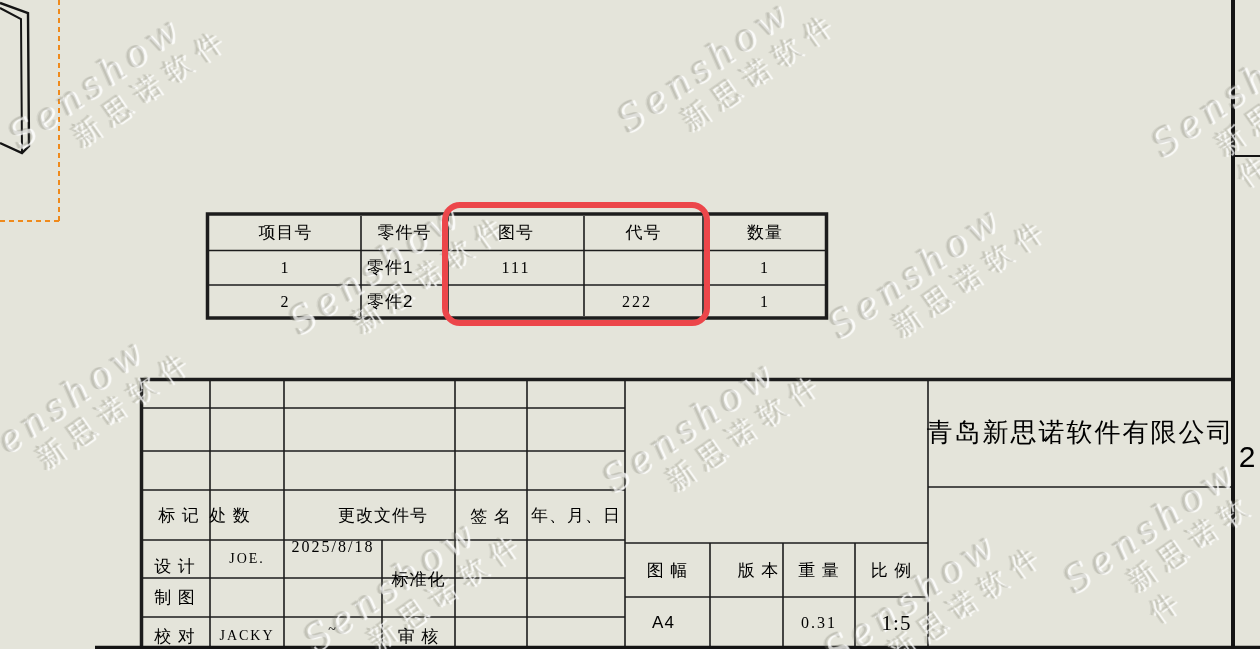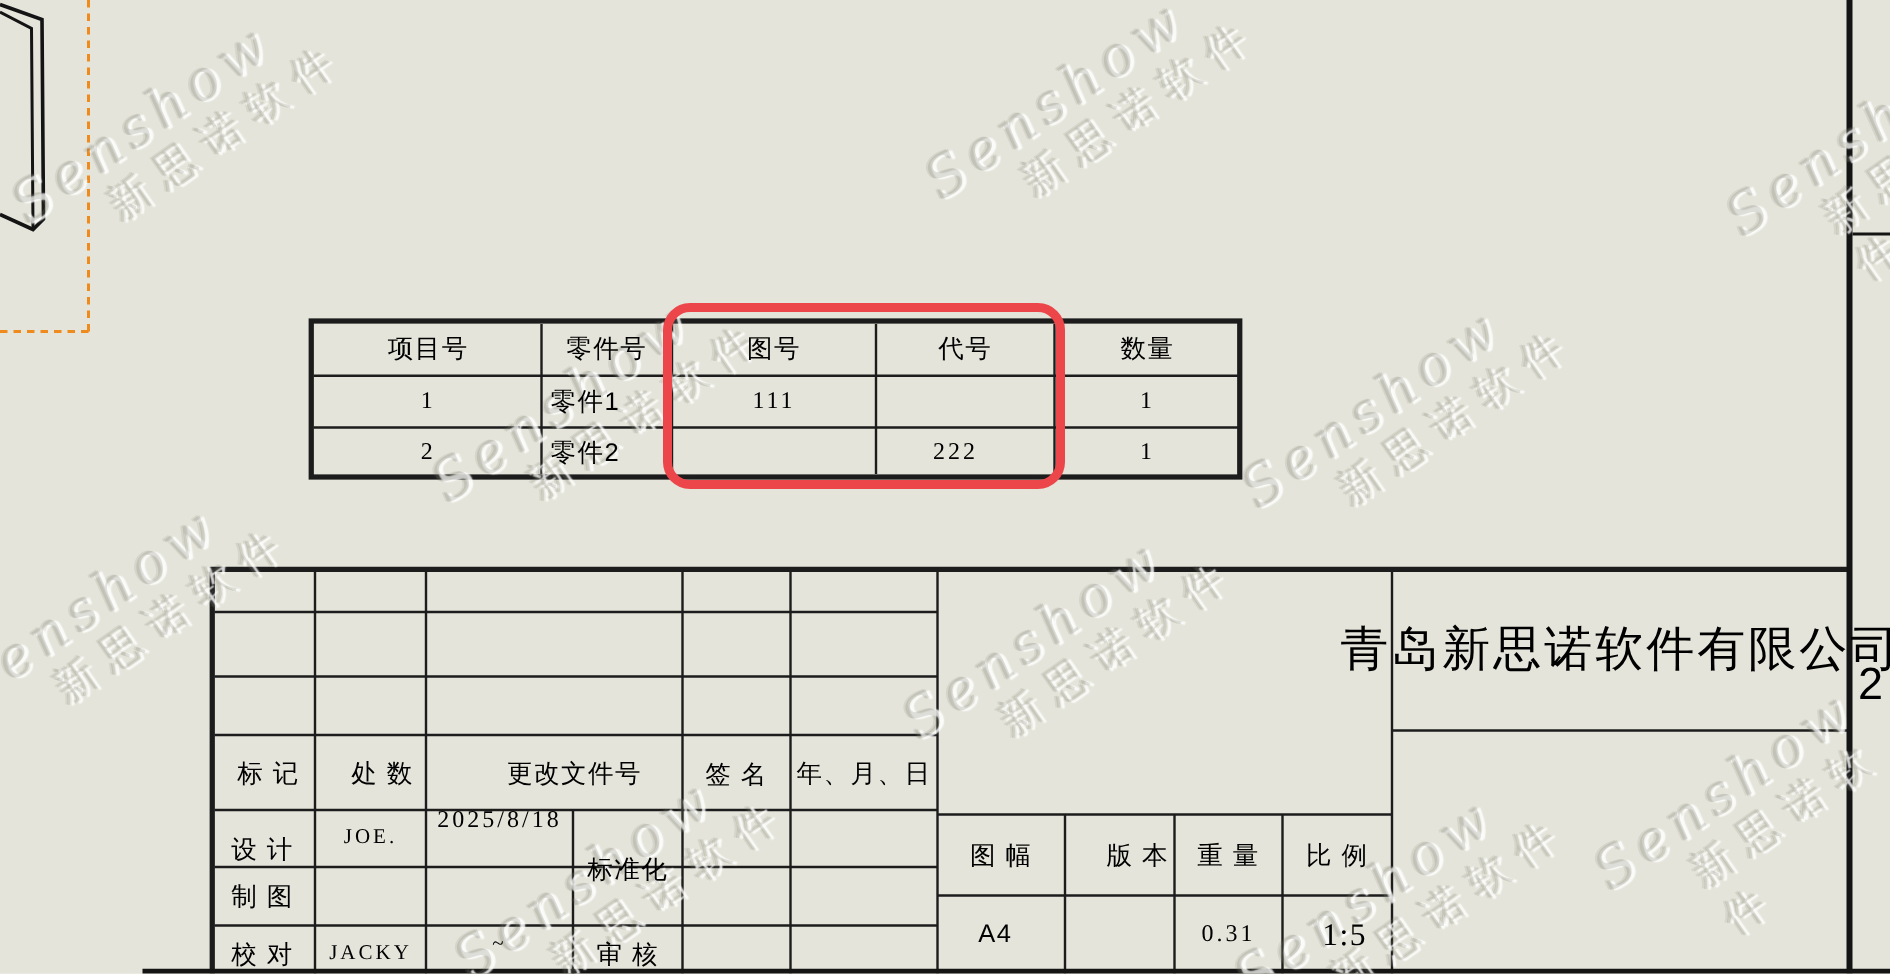--- a/index.html
+++ b/index.html
@@ -12,21 +12,21 @@
 
   
   .cell {
     position:absolute; display:flex; align-items:center; justify-content:center;
     font-size:17px; letter-spacing:1px; white-space:nowrap; color:#000000;
   }
   .cell.left { justify-content:flex-start; padding-left:4px; }
   .num  { font-family:"Liberation Serif", serif; font-size:16px; letter-spacing:2px; }
   .small{ font-size:14px; }
   .scale{ font-size:21px; letter-spacing:1px; }
-  .company { font-size:32px; letter-spacing:2px; }
+  .company { font-size:26px; letter-spacing:2px; }
   .zone { font-size:30px; letter-spacing:0; }
 
   
   .hl-rect {
     position:absolute; left:442px; top:202px; width:268px; height:124px;
     border:6px solid #ec464a; border-radius:18px; box-sizing:border-box;
   }
 
   
   .wm {
@@ -167,21 +167,21 @@
     <div class="cell num" style="left:448px; top:285px; width:136px; height:33px"></div>
     <div class="cell num" style="left:584px; top:285px; width:106px; height:33px">222</div>
     <div class="cell num" style="left:703px; top:285px; width:124px; height:33px">1</div>
   </div>
 
   <div class="hl-rect"></div>
 
   <div>
 
     <div class="cell" style="left:140px; top:490px; width:78px; height:50px">标 记</div>
-    <div class="cell" style="left:218px; top:490px; width:74px; height:50px">处 数</div>
+    <div class="cell" style="left:193px; top:490px; width:74px; height:50px">处 数</div>
     <div class="cell" style="left:284px; top:490px; width:198px; height:50px">更改文件号</div>
     <div class="cell" style="left:455px; top:490px; width:72px; height:52px">签 名</div>
     <div class="cell" style="left:527px; top:490px; width:98px; height:50px">年、月、日</div>
 
     <div class="cell" style="left:140px; top:541px; width:70px; height:50px">设 计</div>
     <div class="cell num small" style="left:210px; top:540px; width:74px; height:38px">JOE.</div>
     <div class="cell num" style="left:284px; top:528px; width:98px; height:38px">2025/8/18</div>
     <div class="cell" style="left:382px; top:560px; width:73px; height:38px">标准化</div>
 
     <div class="cell" style="left:140px; top:578px; width:70px; height:39px">制 图</div>

